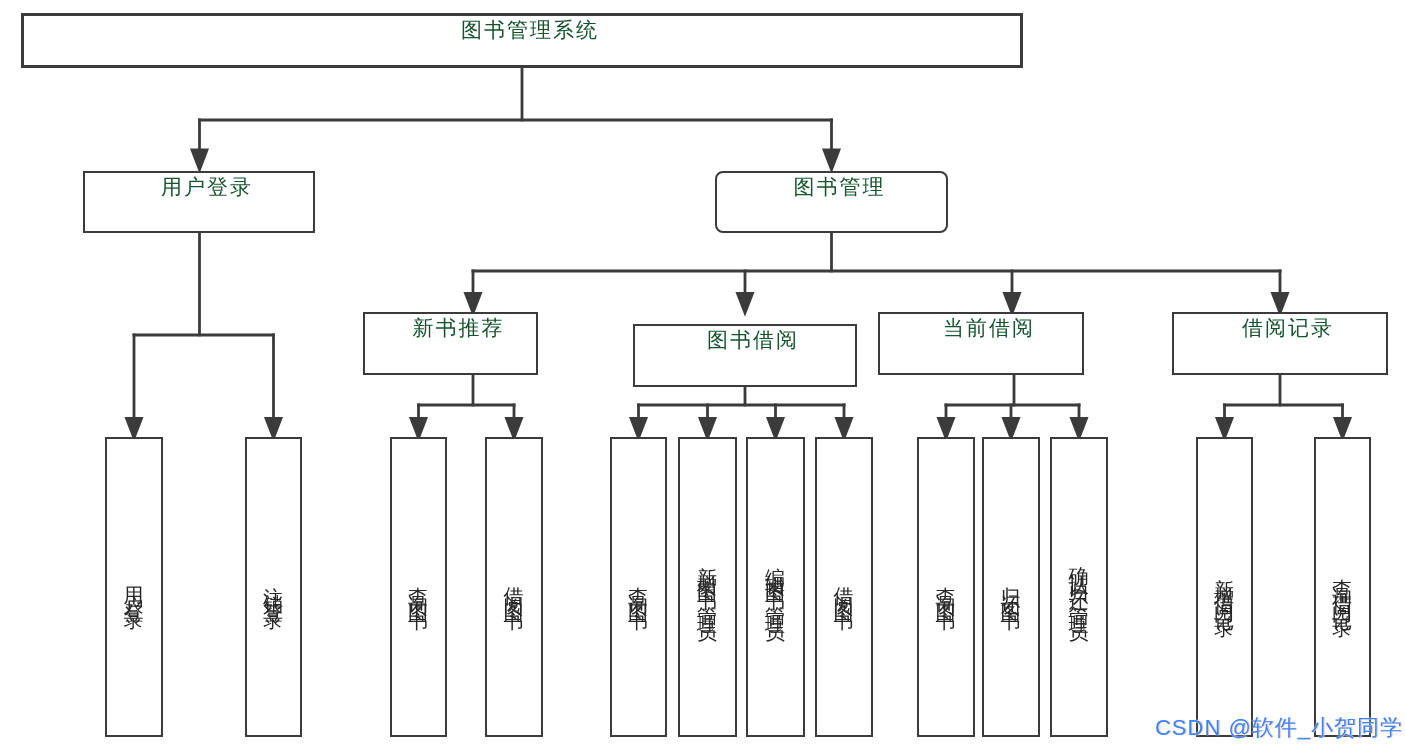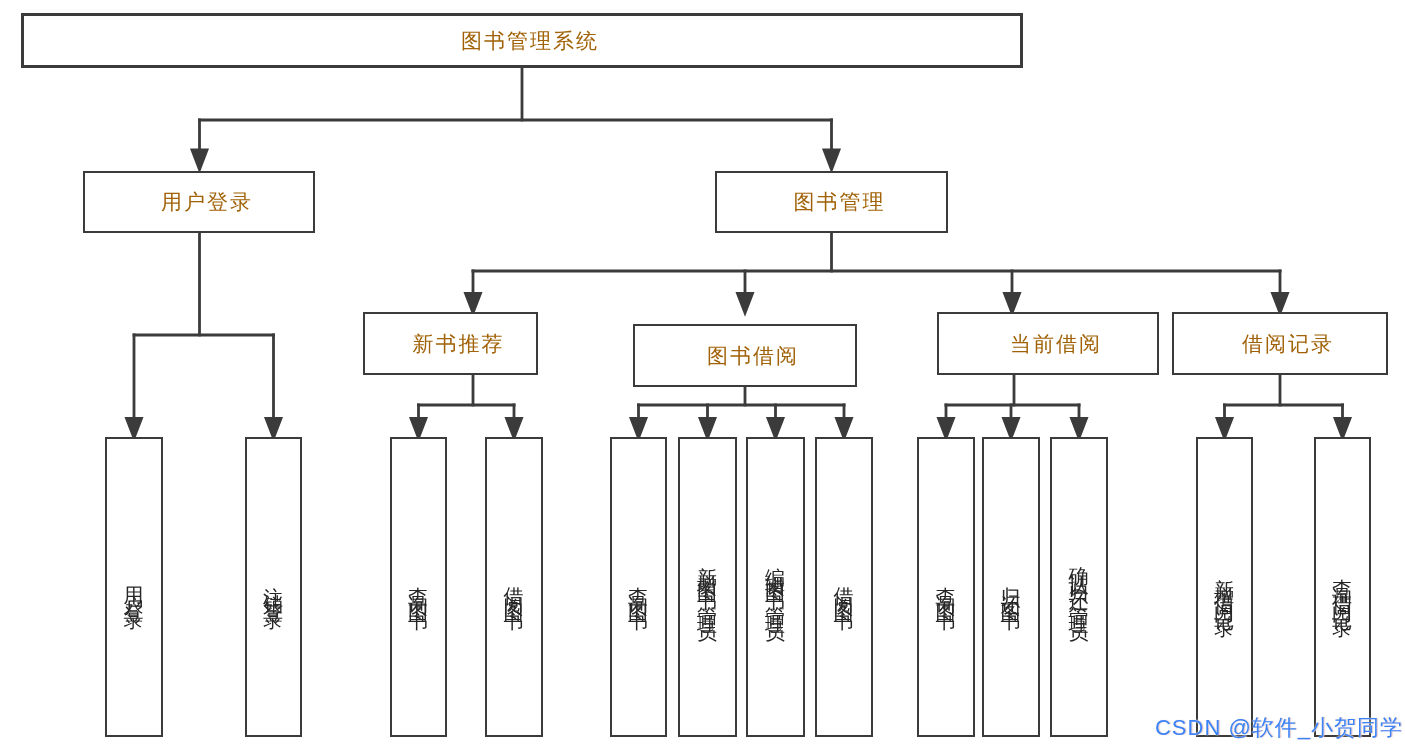--- a/index.html
+++ b/index.html
@@ -12,22 +12,22 @@
   }
   .connectors {
     position:absolute; left:0; top:0; width:1405px; height:747px;
     z-index:1;
   }
   .node {
     position:absolute;
     box-sizing:border-box;
     background:#ffffff;
     border:2.5px solid #3b3b3b;
-    display:flex; align-items:center; justify-content:center;
-    color:#a16207;
+    display:flex; justify-content:center;
+    color:#14532d;
     font-size:21px;
     letter-spacing:2px;
     z-index:2;
     white-space:nowrap;
     padding-left:16px;
   }
   .node.root { border-width:3px; }
   .leaf {
     position:absolute;
     box-sizing:border-box;
@@ -106,31 +106,31 @@
     </g>
   </svg>
 
   <div class="node root" style="left:21px; top:13px; width:1002px; height:55px;">
     <span>图书管理系统</span>
   </div>
 
   <div class="node" style="left:83px; top:171px; width:232px; height:62px;">
     <span>用户登录</span>
   </div>
-  <div class="node" style="left:715px; top:171px; width:233px; height:62px;">
+  <div class="node" style="left:715px; top:171px; width:233px; height:62px;border-radius:8px;">
     <span>图书管理</span>
   </div>
 
   <div class="node" style="left:363px; top:312px; width:175px; height:63px;">
     <span>新书推荐</span>
   </div>
   <div class="node" style="left:633px; top:312px; width:224px; height:63px;margin-top:12px;">
     <span>图书借阅</span>
   </div>
-  <div class="node" style="left:937px; top:312px; width:222px; height:63px;">
+  <div class="node" style="left:878px; top:312px; width:206px; height:63px;">
     <span>当前借阅</span>
   </div>
   <div class="node" style="left:1172px; top:312px; width:216px; height:63px;">
     <span>借阅记录</span>
   </div>
 
   <div class="leaf" style="left:105px; width:58px;">
     <span class="vtext">用户登录</span>
   </div>
   <div class="leaf" style="left:245px; width:57px;">

